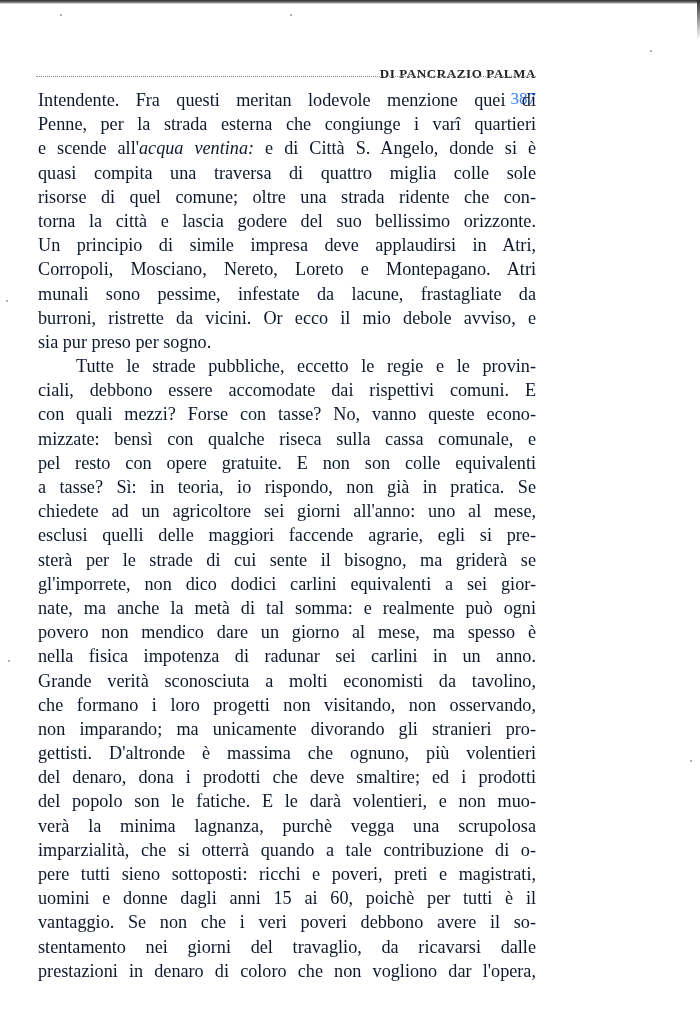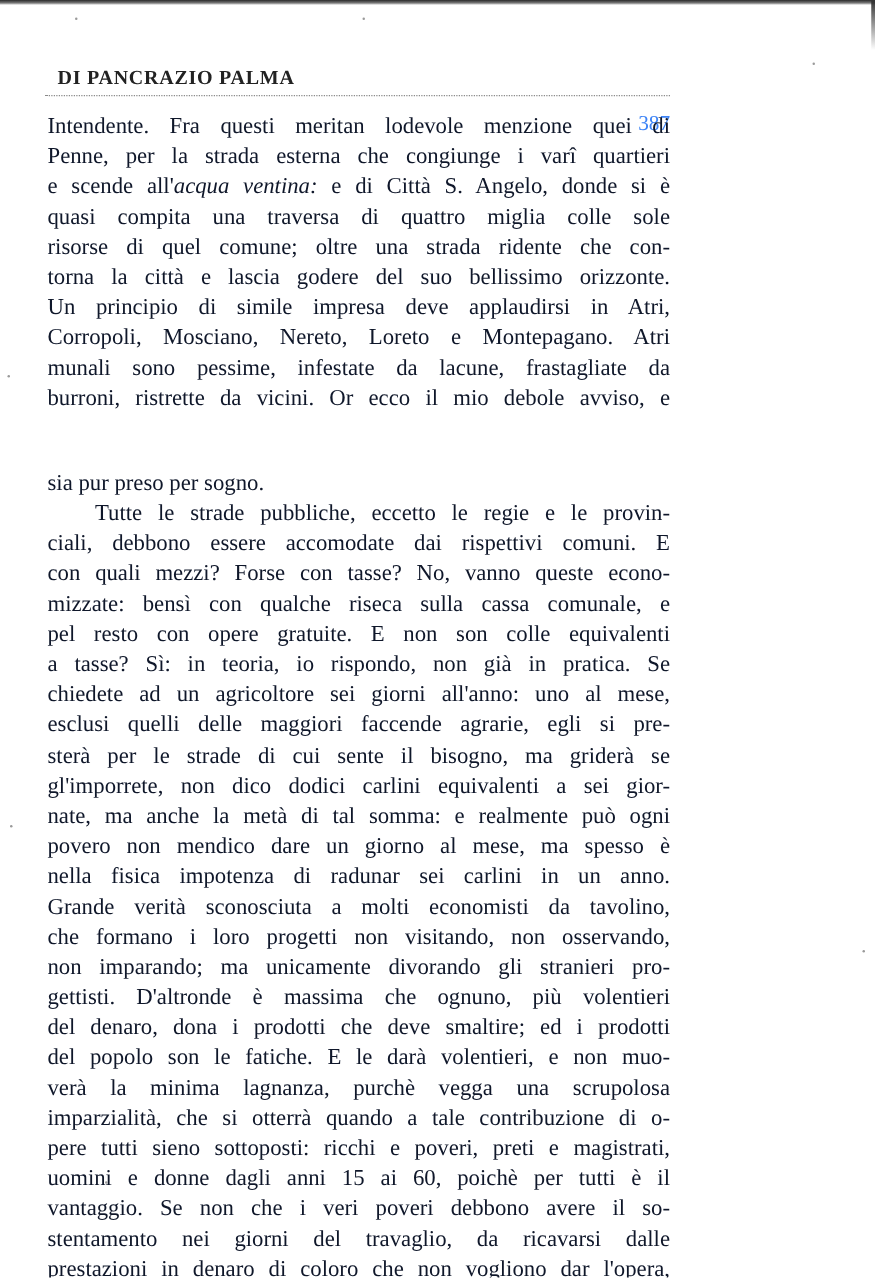--- a/index.html
+++ b/index.html
@@ -33,25 +33,25 @@
       position: absolute;
       left: 36px;
       top: 52px;
       width: 500px;
       height: 22px;
     }
     .running-title {
       position: absolute;
       left: 0;
       width: 500px;
-      top: 2px;
-      text-align: left;
+      top: 14px;
+      text-align: right;
       font-family: "Liberation Serif", serif;
       font-weight: bold;
-      font-size: 16px;
+      font-size: 13px;
       letter-spacing: 0.6px;
       padding-left: 10px;
       box-sizing: border-box;
       color: #222;
     }
     .page-number {
       position: absolute;
       right: 0;
       top: -2px;
       font-family: "Liberation Serif", serif;
@@ -78,21 +78,20 @@
     }
     .line {
       display: block;
       white-space: nowrap;
       text-align: justify;
       text-align-last: justify;
       height: 24.2px;
     }
     .line.last {
       text-align-last: left;
-      margin-top: 44px;
     }
     .line.indent {
       padding-left: 38px;
     }
     .line em {
       font-style: italic;
     }
     .speck {
       position: absolute;
       width: 2px;

